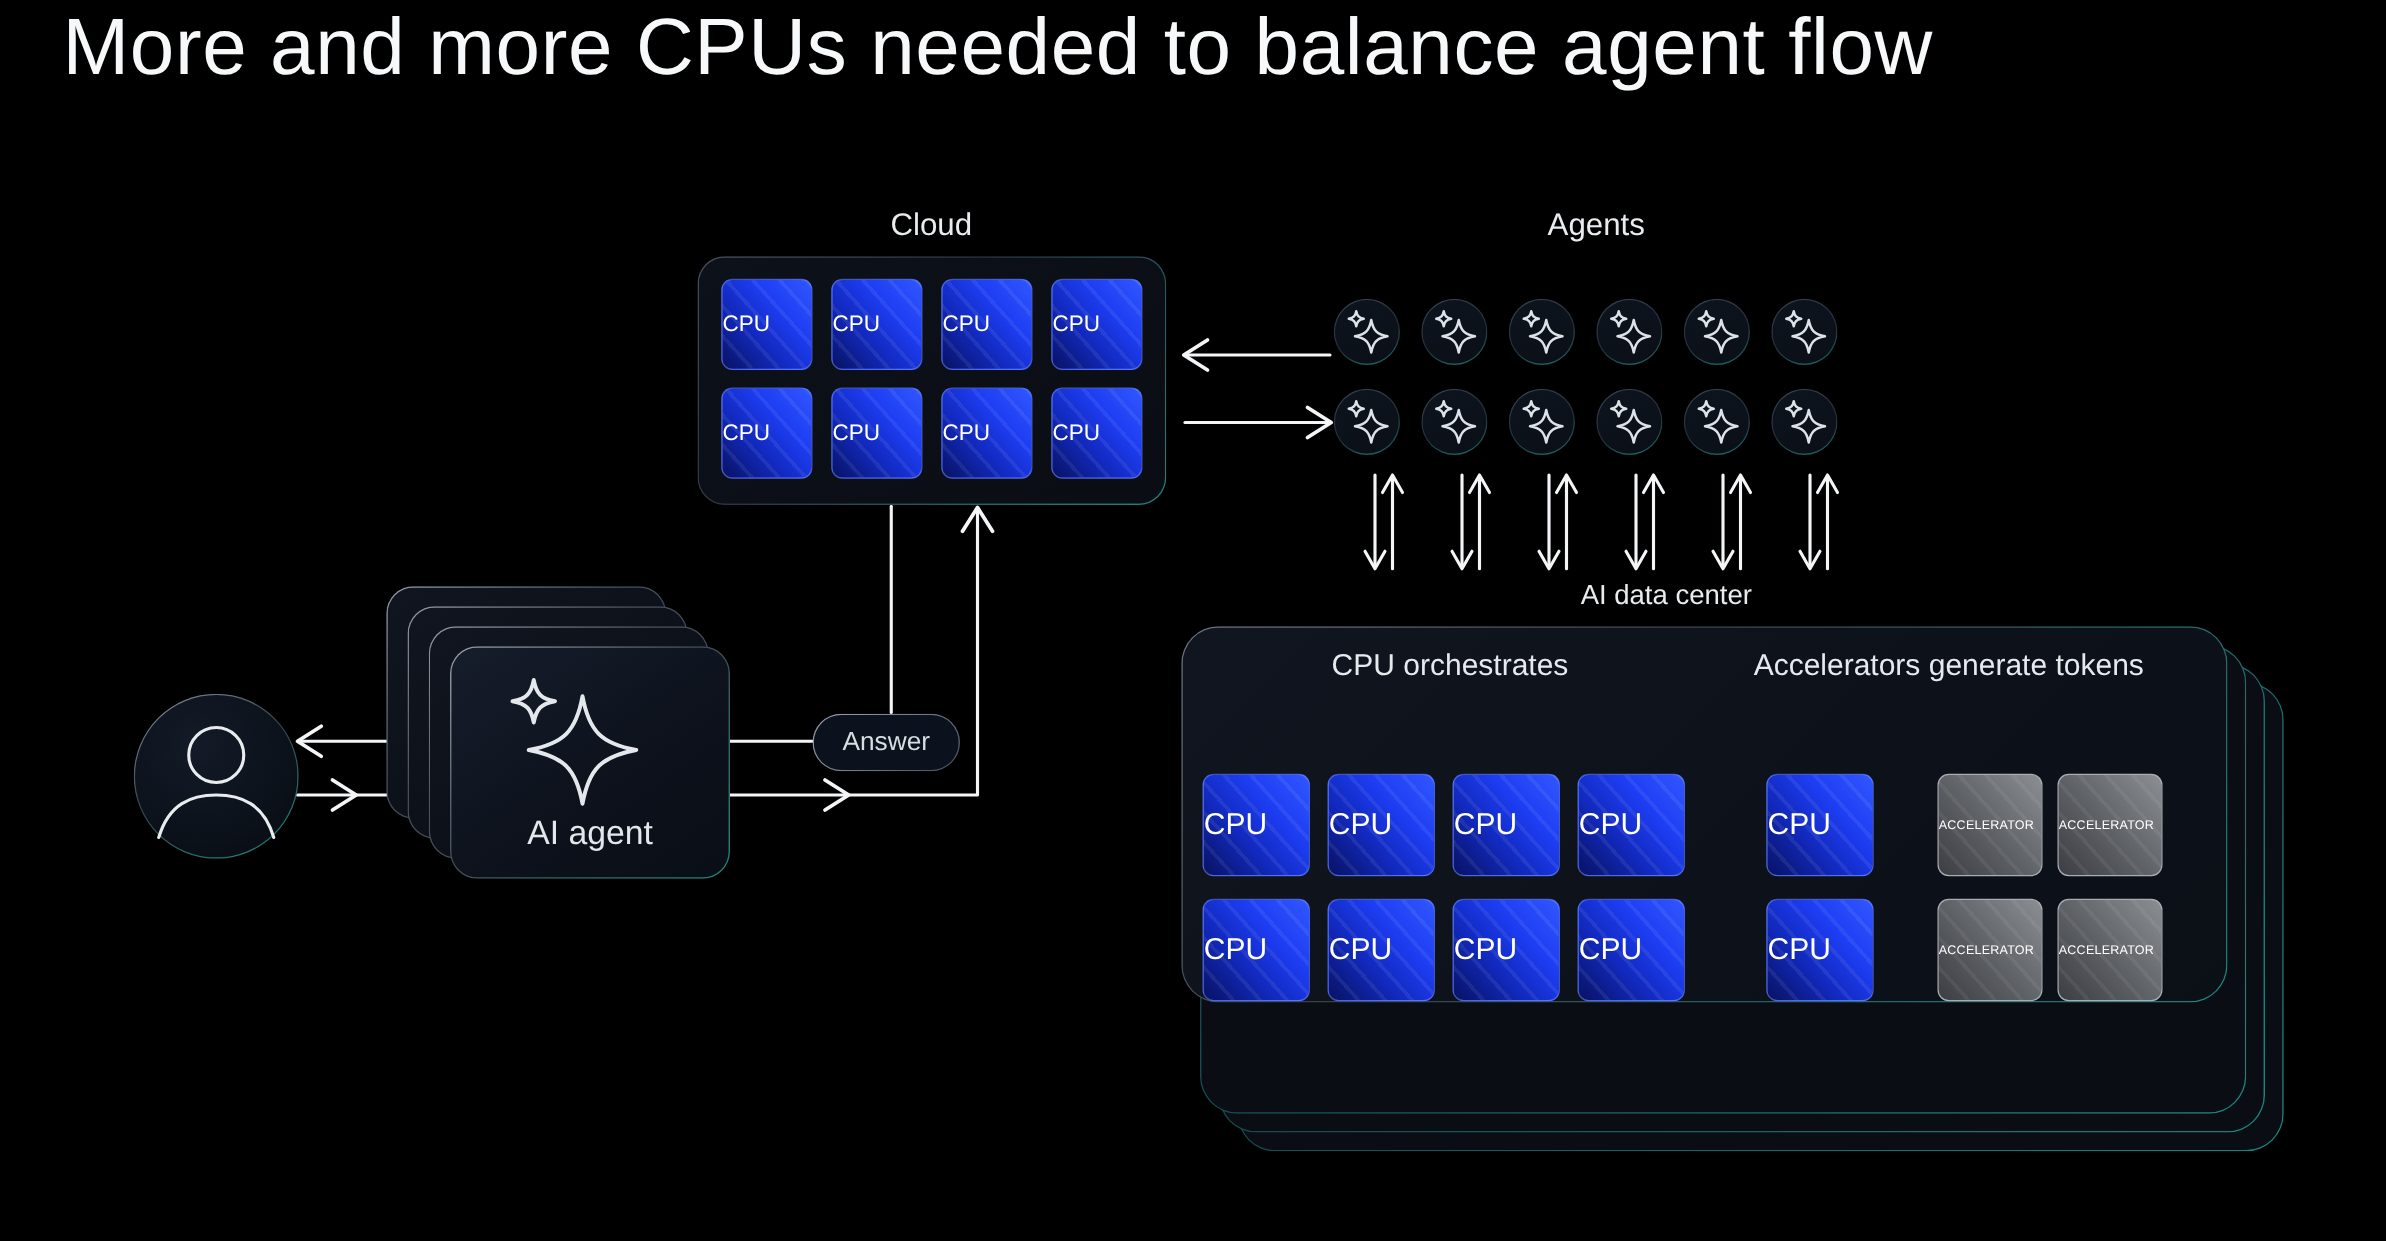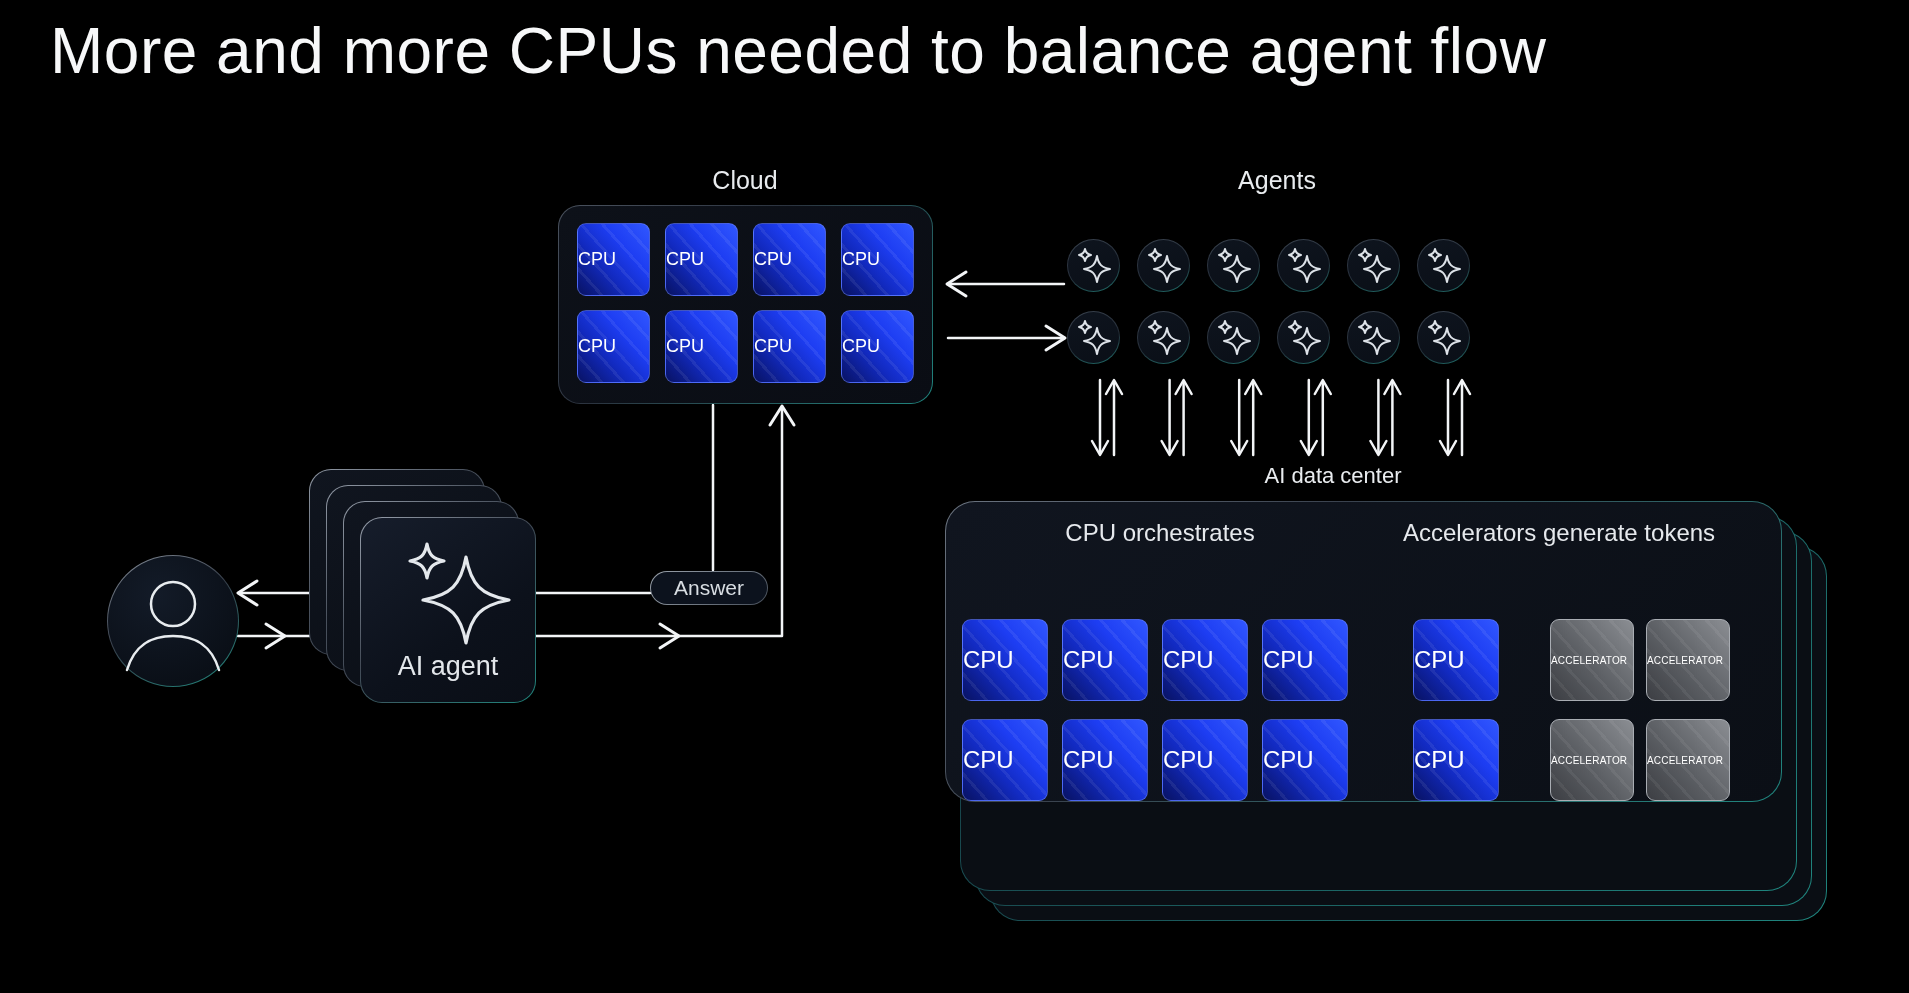--- a/index.html
+++ b/index.html
@@ -3,21 +3,21 @@
 <meta charset="utf-8">
 <style>
   html,body{margin:0;padding:0;background:#000;}
   .canvas{
     position:relative;width:1909px;height:993px;background:#000;
     font-family:"Liberation Sans", sans-serif;overflow:hidden;color:#fff;
   }
   .abs{position:absolute;}
   
   .slide-title{
-    left:50px;top:14px;font-size:64px;font-weight:200;letter-spacing:.5px;
+    left:50px;top:0;font-size:64px;font-weight:200;letter-spacing:.5px;
     color:#f7f8f9;white-space:nowrap;
   }
   
   .lbl{color:#e9ecef;font-weight:300;white-space:nowrap;transform:translateX(-50%);}
   .lbl-24{font-size:25px;}
   .lbl-22{font-size:22px;}
   
   .g-border{border:1.5px solid transparent;background-origin:border-box;}
   .cloud-box{
     left:558px;top:205px;width:375px;height:199px;border-radius:22px;z-index:2;
@@ -61,37 +61,37 @@
   
   .person{
     left:107px;top:555px;width:130px;height:130px;border-radius:50%;z-index:2;
     border:1.5px solid transparent;background-origin:border-box;
     background:radial-gradient(circle at 38% 30%,#131b28 0%,#0a0f17 75%) padding-box,
                linear-gradient(150deg,#8b939e 0%,#39414d 45%,#1f8a7f 100%) border-box;
     display:flex;align-items:center;justify-content:center;
   }
   
   .agent-card{
-    width:176px;height:186px;border-radius:22px;border:1.5px solid transparent;
+    width:224px;height:186px;border-radius:22px;border:1.5px solid transparent;
     background-origin:border-box;box-sizing:border-box;
     background:linear-gradient(145deg,#10151f,#0a0e15) padding-box,
                linear-gradient(140deg,#949ca8 0%,#4a525e 40%,#252d38 100%) border-box;
   }
   .agent-card.front{
     z-index:3;
     background:linear-gradient(145deg,#161d2b 0%,#0c111b 62%,#0a0e16 100%) padding-box,
                linear-gradient(140deg,#9aa2ae 0%,#434b57 45%,#1f857c 100%) border-box;
   }
   .agent-card-label{
     position:absolute;left:0;right:0;top:133px;text-align:center;
     font-size:27px;font-weight:300;color:#e3e7eb;
   }
   
   .answer-pill{
-    left:650px;top:571px;width:118px;height:34px;border-radius:24px;z-index:3;
+    left:650px;top:571px;width:118px;height:46px;border-radius:24px;z-index:3;
     border:1.5px solid transparent;background-origin:border-box;
     background:linear-gradient(#0c121d,#0c121d) padding-box,
                linear-gradient(140deg,#9aa2ab 0%,#6a727d 60%,#454d58 100%) border-box;
     display:flex;align-items:center;justify-content:center;
     font-size:21px;font-weight:300;color:#d8dde2;box-sizing:border-box;
   }
   
   .dc-layer{
     width:837px;height:375px;border-radius:30px;border:1.5px solid transparent;
     background-origin:border-box;box-sizing:border-box;

